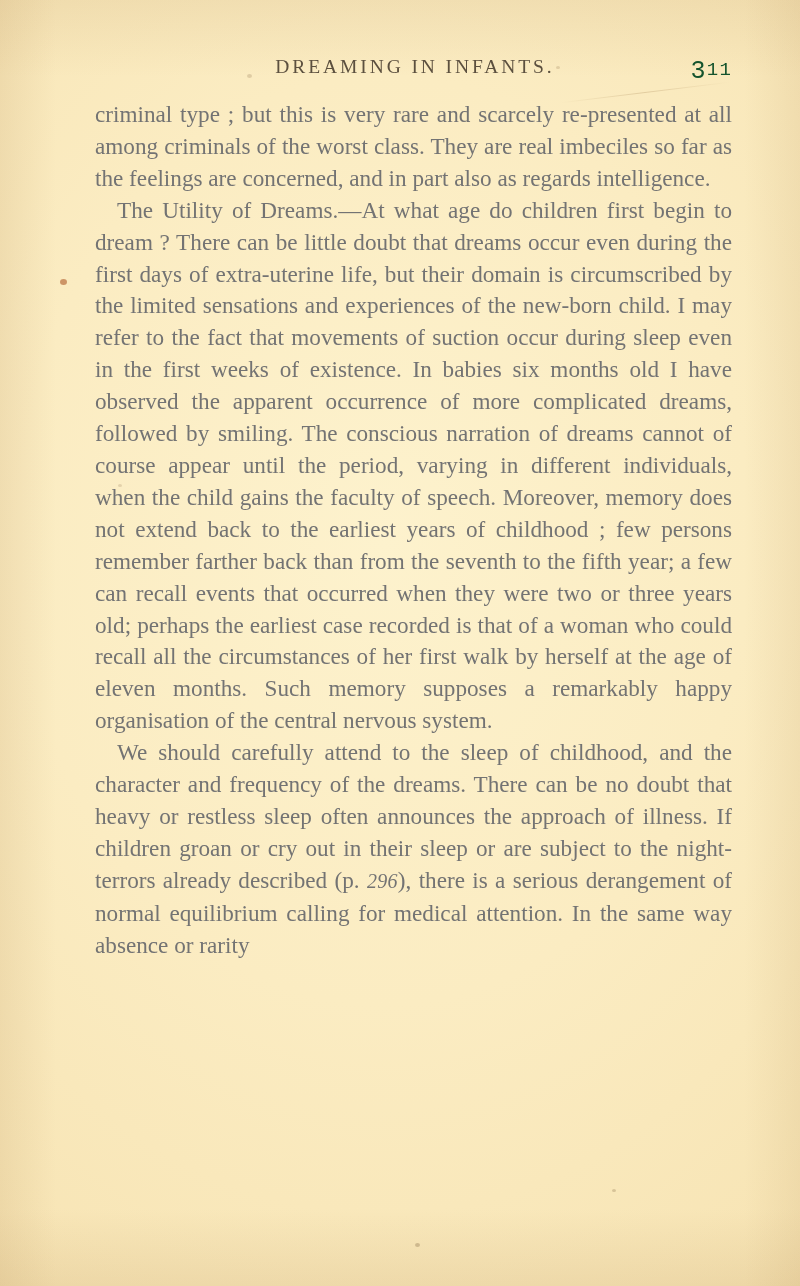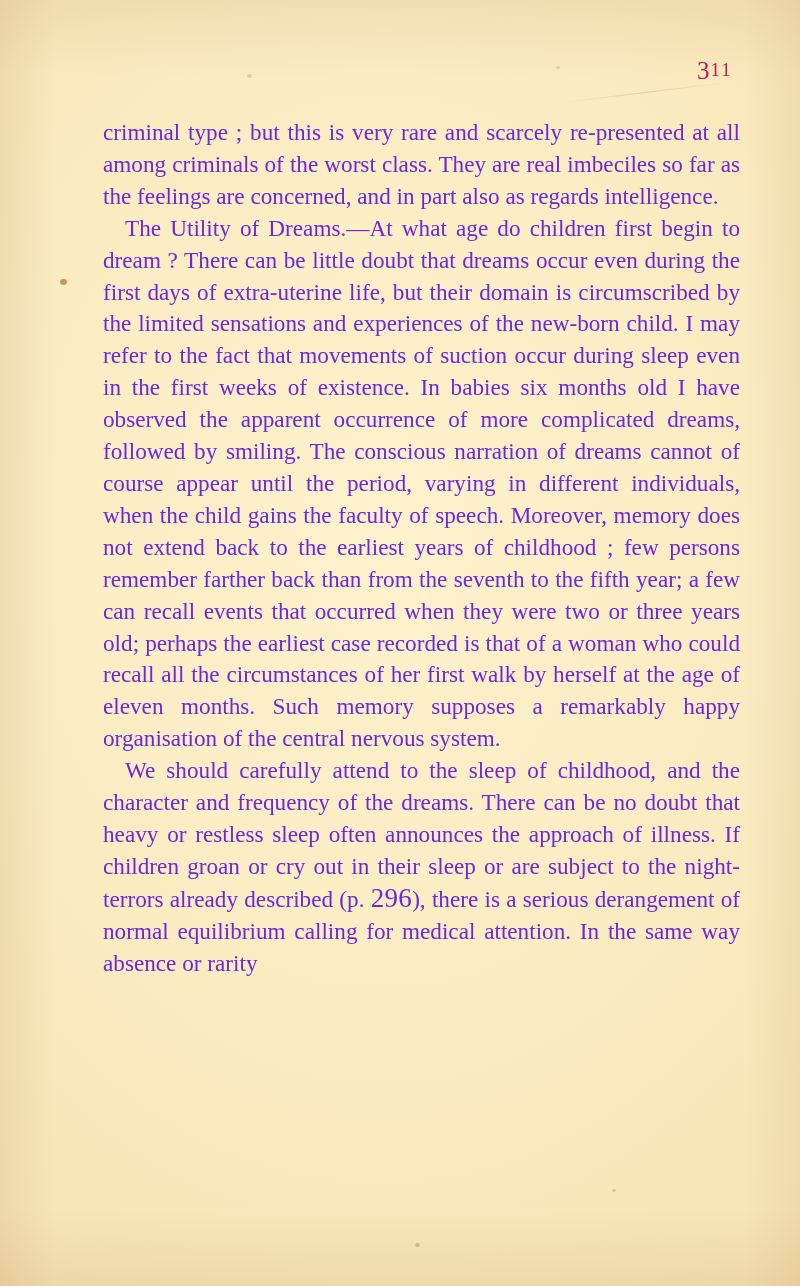--- a/index.html
+++ b/index.html
@@ -65,54 +65,53 @@
     text-indent: 2.9px;
     color: #5c503f;
     white-space: nowrap;
   }
   .rh-folio {
     position: absolute;
     right: 0;
     top: -2px;
     font-size: 24px;
     letter-spacing: 1.2px;
-    color: #be185d;
-    font-family: Liberation Serif, serif;
+    color: #14532d;
+    font-family: Liberation Mono, monospace;
   }
   
   .osf-desc { display: inline-block; position: relative; top: 3px; font-size: 25px; }
   .osf-x    { display: inline-block; position: relative; top: 0px;  font-size: 19px; }
 
   
   .textblock {
     position: absolute;
     left: 95px;
-    top: 117px;
+    top: 99px;
     width: 637px;
     font-size: 23.2px;
     line-height: 31.9px;
     text-align: justify;
     text-justify: inter-word;
-    color: #6d28d9;
-    margin-left: 8px;
+    color: #737373;
   }
   .textblock p {
     margin: 0;
     text-indent: 0;
   }
   .textblock p + p {
     text-indent: 22px;
   }
   .runin {
   }
   
   .textblock p { text-align-last: left; }
 
   
-  .num-sm { font-size: 27px; letter-spacing: .3px; }
+  .num-sm { font-size: 20px; letter-spacing: .3px; font-style: italic; }
 
   
   .speck {
     position: absolute;
     border-radius: 50%;
     pointer-events: none;
   }
   .speck-margin {
     left: 60px;  top: 279px;
     width: 7px;  height: 6px;
@@ -136,20 +135,21 @@
   }
 </style>
 </head>
 <body>
 
 <div class="page"></div>
 
 <div class="content">
 
   <div class="running-head">
+    <div class="rh-title">DREAMING IN INFANTS.</div>
     <div class="rh-folio"><span class="osf-desc">3</span><span class="osf-x">1</span><span class="osf-x">1</span></div>
   </div>
 
   <div class="textblock">
 
     <p>criminal type ; but this is very rare and scarcely re-presented at all among criminals of the worst class. They are real imbeciles so far as the feelings are concerned, and in part also as regards intelligence.</p>
 
     <p><span class="runin">The Utility of Dreams.</span><span>—At what age do children first begin to dream ? There can be little doubt that dreams occur even during the first days of extra-uterine life, but their domain is circumscribed by the limited sensations and experiences of the new-born child. I may refer to the fact that movements of suction occur during sleep even in the first weeks of existence. In babies six months old I have observed the apparent occurrence of more complicated dreams, followed by smiling. The conscious narration of dreams cannot of course appear until the period, varying in different individuals, when the child gains the faculty of speech. Moreover, memory does not extend back to the earliest years of childhood ; few persons remember farther back than from the seventh to the fifth year; a few can recall events that occurred when they were two or three years old; perhaps the earliest case recorded is that of a woman who could recall all the circumstances of her first walk by herself at the age of eleven months. Such memory supposes a remarkably happy organisation of the central nervous system.</span></p>
 
     <p><span>We should carefully attend to the sleep of childhood, and the character and frequency of the dreams. There can be no doubt that heavy or restless sleep often announces the approach of illness. If children groan or cry out in their sleep or are subject to the night-terrors already described (p. </span><span class="num-sm">296</span><span>), there is a serious derangement of normal equilibrium calling for medical attention. In the same way absence or rarity</span></p>

